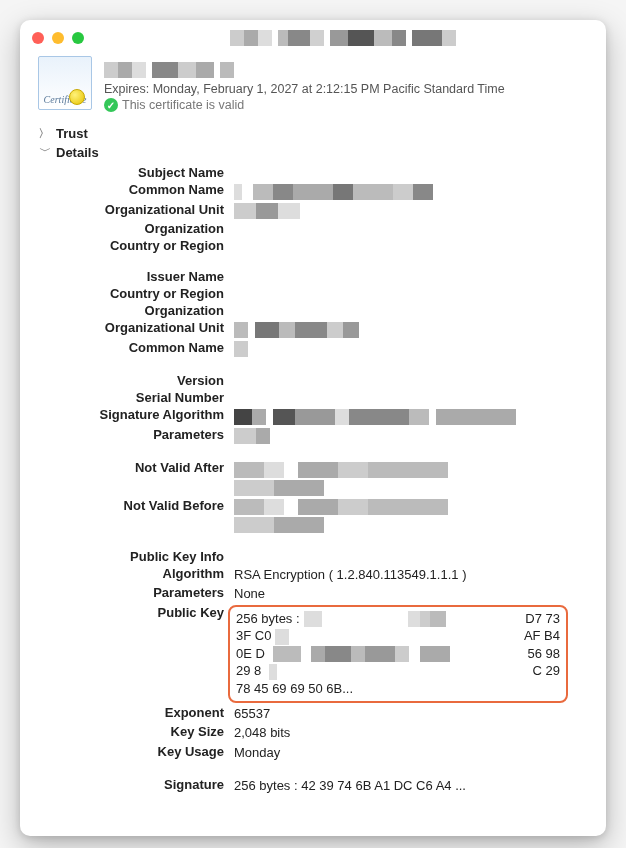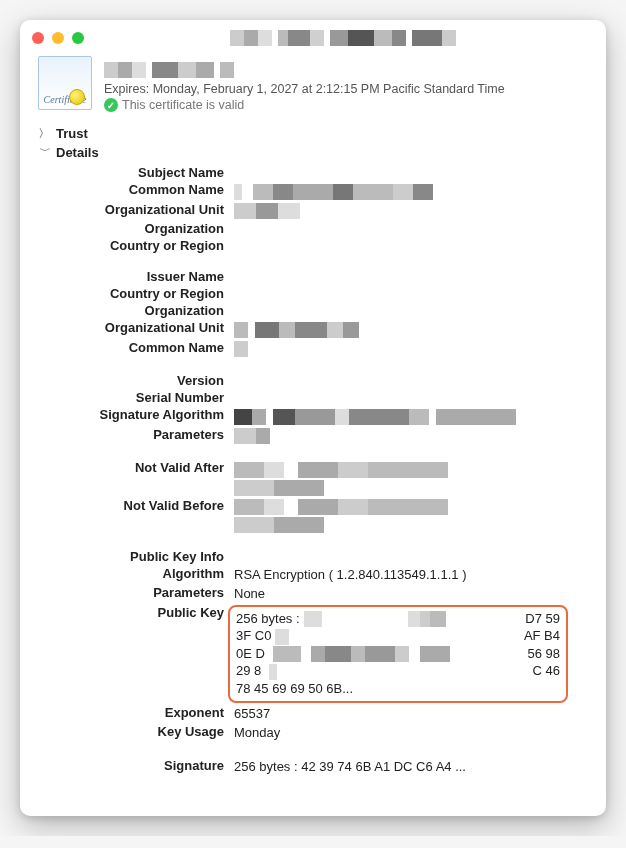--- a/index.html
+++ b/index.html
@@ -372,21 +372,21 @@
           <div class="highlight-box">
             <div class="pkline">
               <span class="left"><span>256 bytes :</span></span>
               <span class="fill"><span class="pix">
                     <span style="width:18px;background:#ddd"></span>
                   </span>&nbsp;&nbsp;&nbsp;&nbsp;&nbsp;&nbsp;&nbsp;&nbsp;&nbsp;&nbsp;&nbsp;&nbsp;&nbsp;&nbsp;&nbsp;&nbsp;&nbsp;&nbsp;&nbsp;&nbsp;&nbsp;&nbsp;&nbsp;&nbsp;<span class="pix">
                     <span style="width:12px;background:#ddd"></span>
                     <span style="width:10px;background:#ccc"></span>
                     <span style="width:16px;background:#bbb"></span>
                   </span></span>
-              <span class="right">D7 59</span>
+              <span class="right">D7 73</span>
             </div>
             <div class="pkline">
               <span class="left">3F C0</span>
               <span class="fill"><span class="pix">
                     <span style="width:14px;background:#ddd"></span>
                   </span></span>
               <span class="right">AF B4</span>
             </div>
             <div class="pkline">
               <span class="left">0E D</span>
@@ -401,36 +401,40 @@
                   </span>&nbsp;&nbsp;&nbsp;<span class="pix">
                     <span style="width:30px;background:#aaa"></span>
                   </span></span>
               <span class="right">56 98</span>
             </div>
             <div class="pkline">
               <span class="left">29 8</span>
               <span class="fill">&nbsp;<span class="pix">
                     <span style="width:8px;background:#ddd"></span>
                   </span></span>
-              <span class="right">C 46</span>
+              <span class="right">C 29</span>
             </div>
             <div class="pkline">
               <span class="left">78 45 69 69 50 6B...</span>
               <span class="fill"></span>
                 <span class="right"></span>
             </div>
           </div>
         </div>
       </div>
 
       <div class="row">
           <div class="label">Exponent</div>
         <div class="value">65537</div>
       </div>
       <div class="row">
+          <div class="label">Key Size</div>
+        <div class="value">2,048 bits</div>
+      </div>
+      <div class="row">
           <div class="label">Key Usage</div>
         <div class="value">Monday</div>
       </div>
 
       <div class="section-gap"></div>
 
       <div class="row">
           <div class="label">Signature</div>
         <div class="value">256 bytes : 42 39 74 6B A1 DC C6 A4 ...</div>
       </div>

